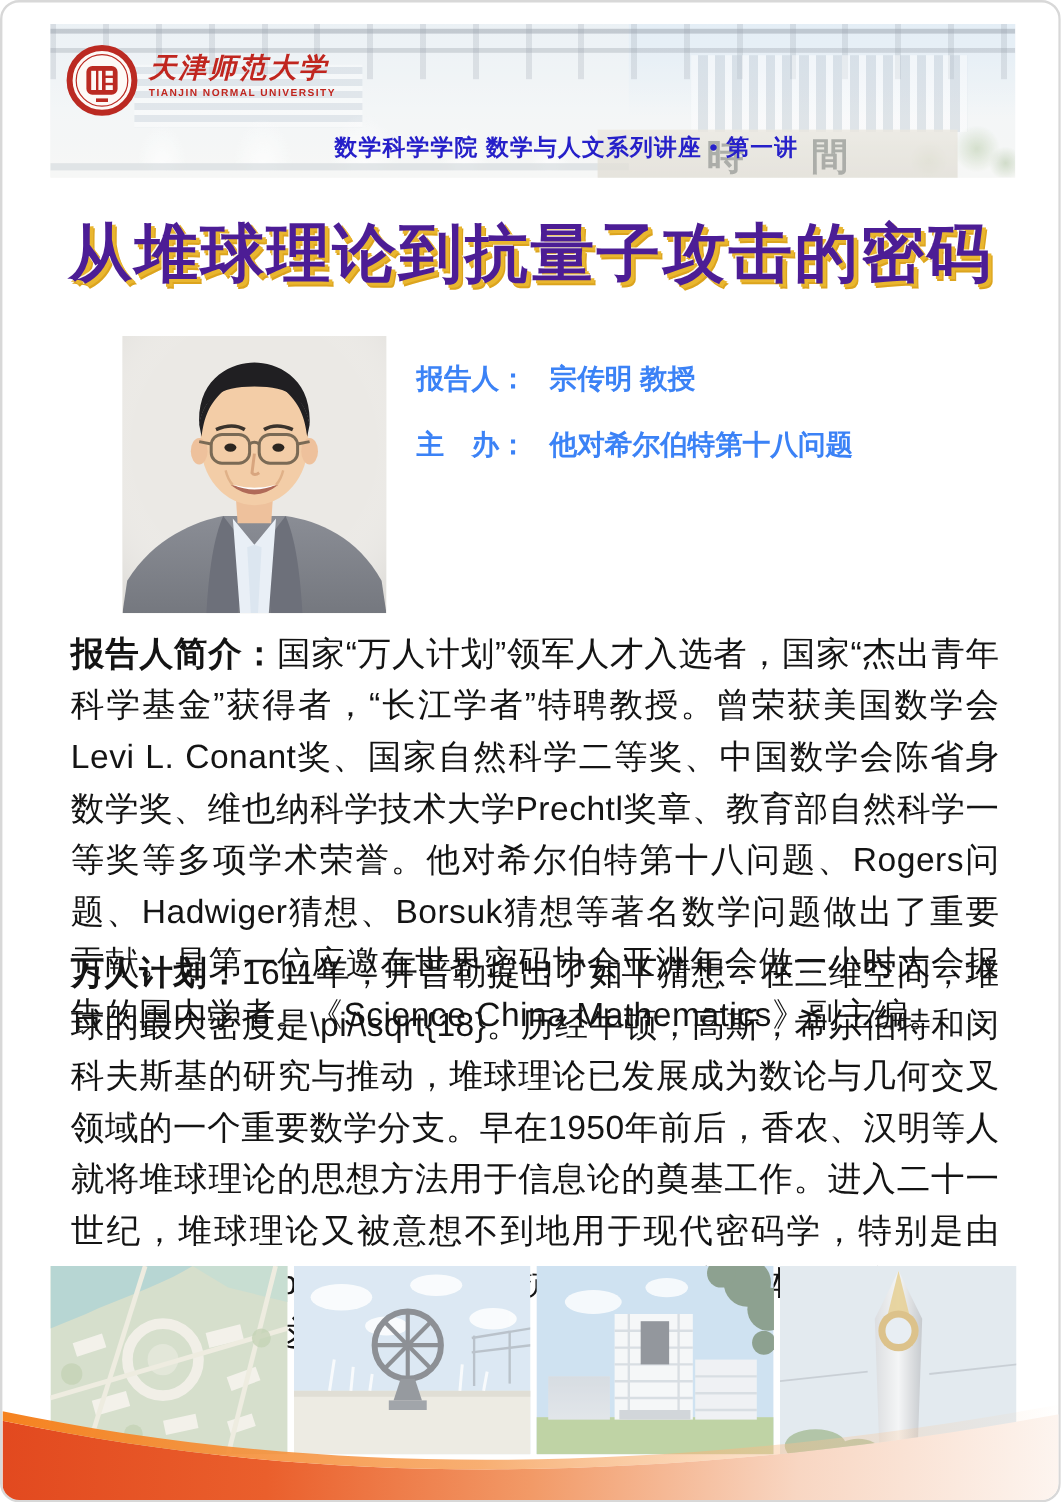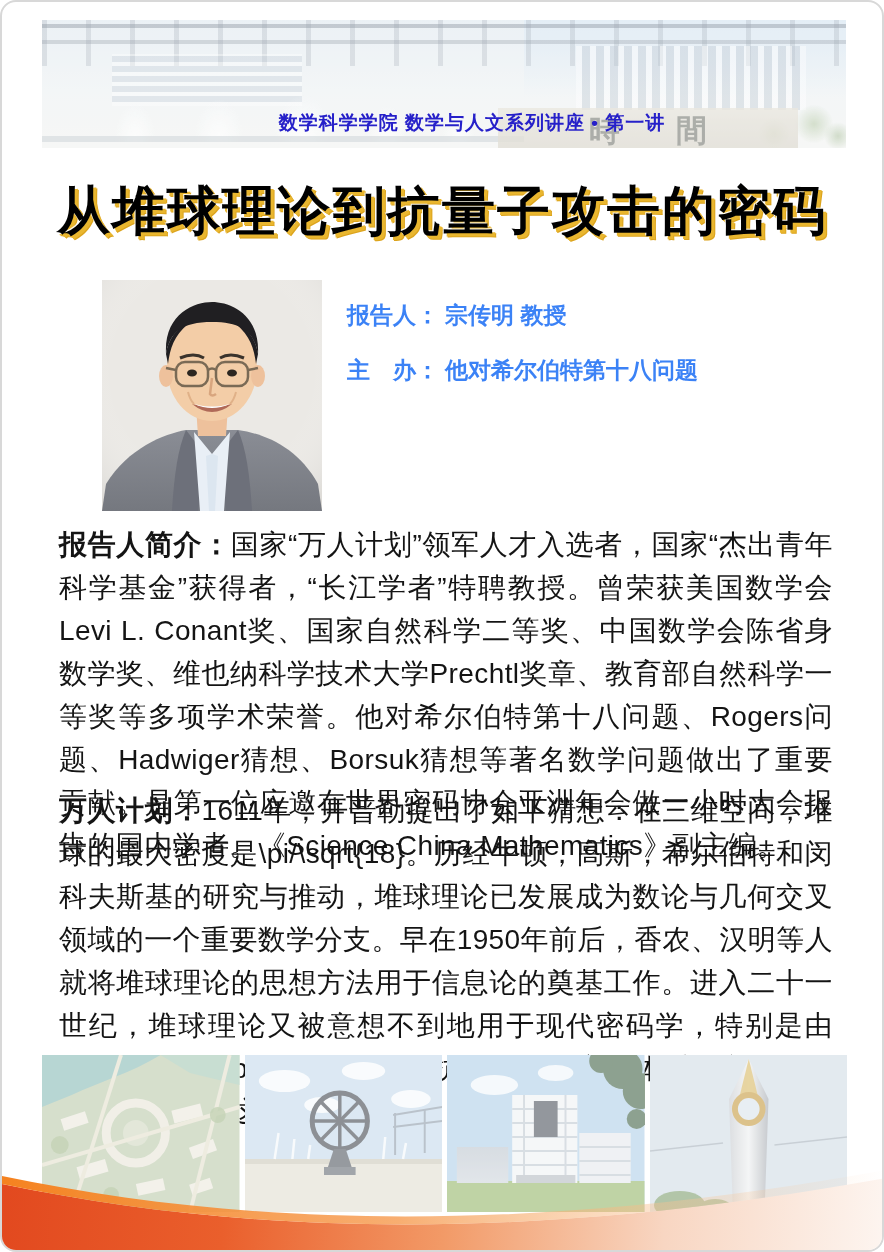--- a/index.html
+++ b/index.html
@@ -38,29 +38,29 @@
   .logo .nameblock{margin-left:8px;margin-top:8px;}
   .logo .cn{font-family:"DejaVu Serif","Liberation Serif",serif;font-style:italic;font-weight:bold;
       font-size:23px;color:#c0261f;letter-spacing:2px;line-height:1.1;}
   .logo .en{font-size:8.5px;font-weight:bold;color:#c0261f;letter-spacing:1.2px;margin-top:3px;}
   .series{position:absolute;left:0;right:0;bottom:12px;text-align:center;padding-left:56px;box-sizing:border-box;
       font-size:19px;font-weight:bold;color:#2620c9;letter-spacing:1px;}
 
   
   .main-title{position:absolute;top:174px;left:0;width:100%;text-align:center;
       font-family:"DejaVu Sans","Liberation Sans",sans-serif;font-size:53px;font-weight:900;letter-spacing:2px;
-      color:#000000;text-shadow:-1px -1px 0 rgba(255,255,255,.9),3px 3px 0 #e9b62f,4px 4px 0 #dca41e;}
+      color:#4c1d95;text-shadow:-1px -1px 0 rgba(255,255,255,.9),3px 3px 0 #e9b62f,4px 4px 0 #dca41e;}
 
   
   .speaker{position:absolute;left:0;top:278px;width:884px;height:231px;}
   .portrait{position:absolute;left:100px;top:0;width:220px;height:231px;overflow:hidden;background:#eceae6;}
   .info{position:absolute;left:345px;top:20px;}
   .info .row{display:flex;margin-bottom:24px;font-size:23px;line-height:31px;color:#3b82f6;}
   .info .lbl{font-weight:bold;white-space:pre;}
-  .info .val{font-weight:bold;margin-left:6px;white-space:pre;}
+  .info .val{font-weight:bold;margin-left:19px;white-space:pre;}
 
   
   .para{position:absolute;left:57px;width:774px;font-size:28px;line-height:43px;color:#141414;
       text-align:justify;letter-spacing:.4px;margin:0;}
   .bio{top:521px;}
   .abstract{top:787px;}
   .para b{font-weight:bold;}
 
   
   .strip{position:absolute;left:40px;top:1053px;width:805px;height:157px;display:flex;gap:5px;}
@@ -84,20 +84,37 @@
     <div class="building-l"></div>
     <div class="building-r"></div>
     <div class="fountain"></div>
     <div class="pool"></div>
     <div class="trees"></div>
     <div class="stone">
       <span>時間</span>
     </div>
     <div class="wash"></div>
 
+    <div class="logo">
+      <svg width="62" height="62" viewBox="0 0 62 62">
+        <circle cx="31" cy="31" r="27" fill="#fdf9f6" stroke="#bb2a22" stroke-width="5"></circle>
+        <circle cx="31" cy="31" r="21.5" fill="none" stroke="#bb2a22" stroke-width="1"></circle>
+        <rect x="18" y="19" width="26" height="24" rx="5" fill="#bb2a22"></rect>
+        <rect x="22" y="23" width="4" height="16" fill="#fdf9f6"></rect>
+        <rect x="28" y="23" width="3" height="16" fill="#fdf9f6"></rect>
+        <rect x="34" y="23" width="6" height="4" fill="#fdf9f6"></rect>
+        <rect x="34" y="29" width="6" height="4" fill="#fdf9f6"></rect>
+        <rect x="34" y="35" width="6" height="4" fill="#fdf9f6"></rect>
+        <rect x="26" y="46" width="10" height="3" fill="#bb2a22"></rect>
+      </svg>
+      <div class="nameblock">
+        <div class="cn">天津师范大学</div>
+        <div class="en">TIANJIN NORMAL UNIVERSITY</div>
+      </div>
+    </div>
 
     <div class="series">数学科学学院 数学与人文系列讲座 • 第一讲</div>
   </div>
 
   <div class="main-title">从堆球理论到抗量子攻击的密码</div>
 
   <div class="speaker">
     <div class="portrait">
       <svg viewBox="0 0 220 231">
         <rect width="220" height="231" fill="#ebe9e5"></rect>

